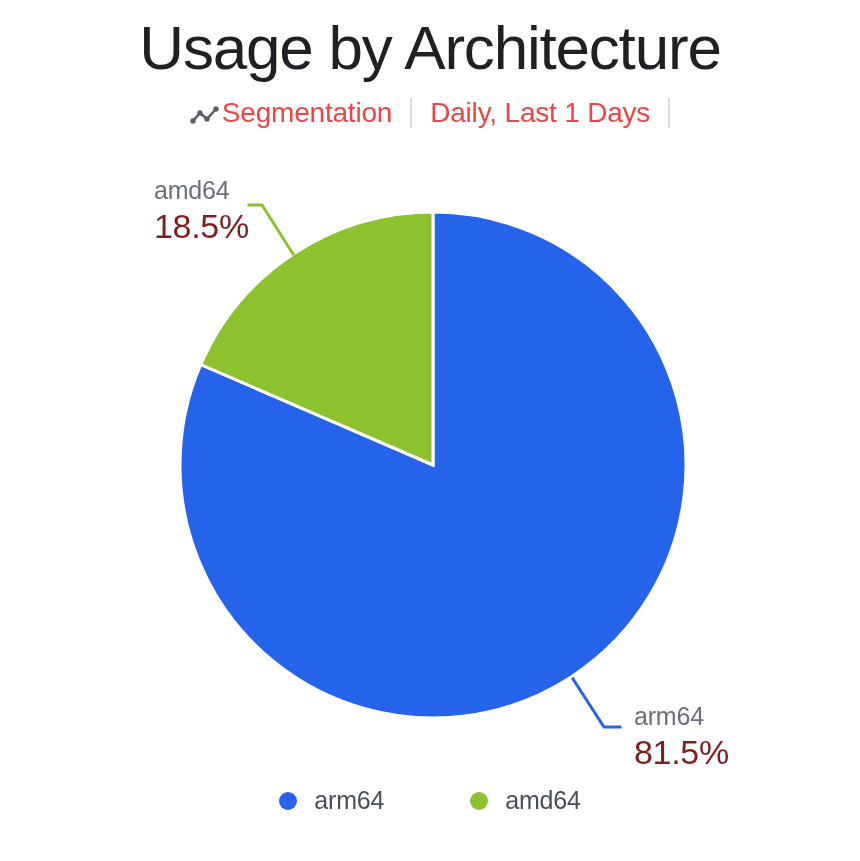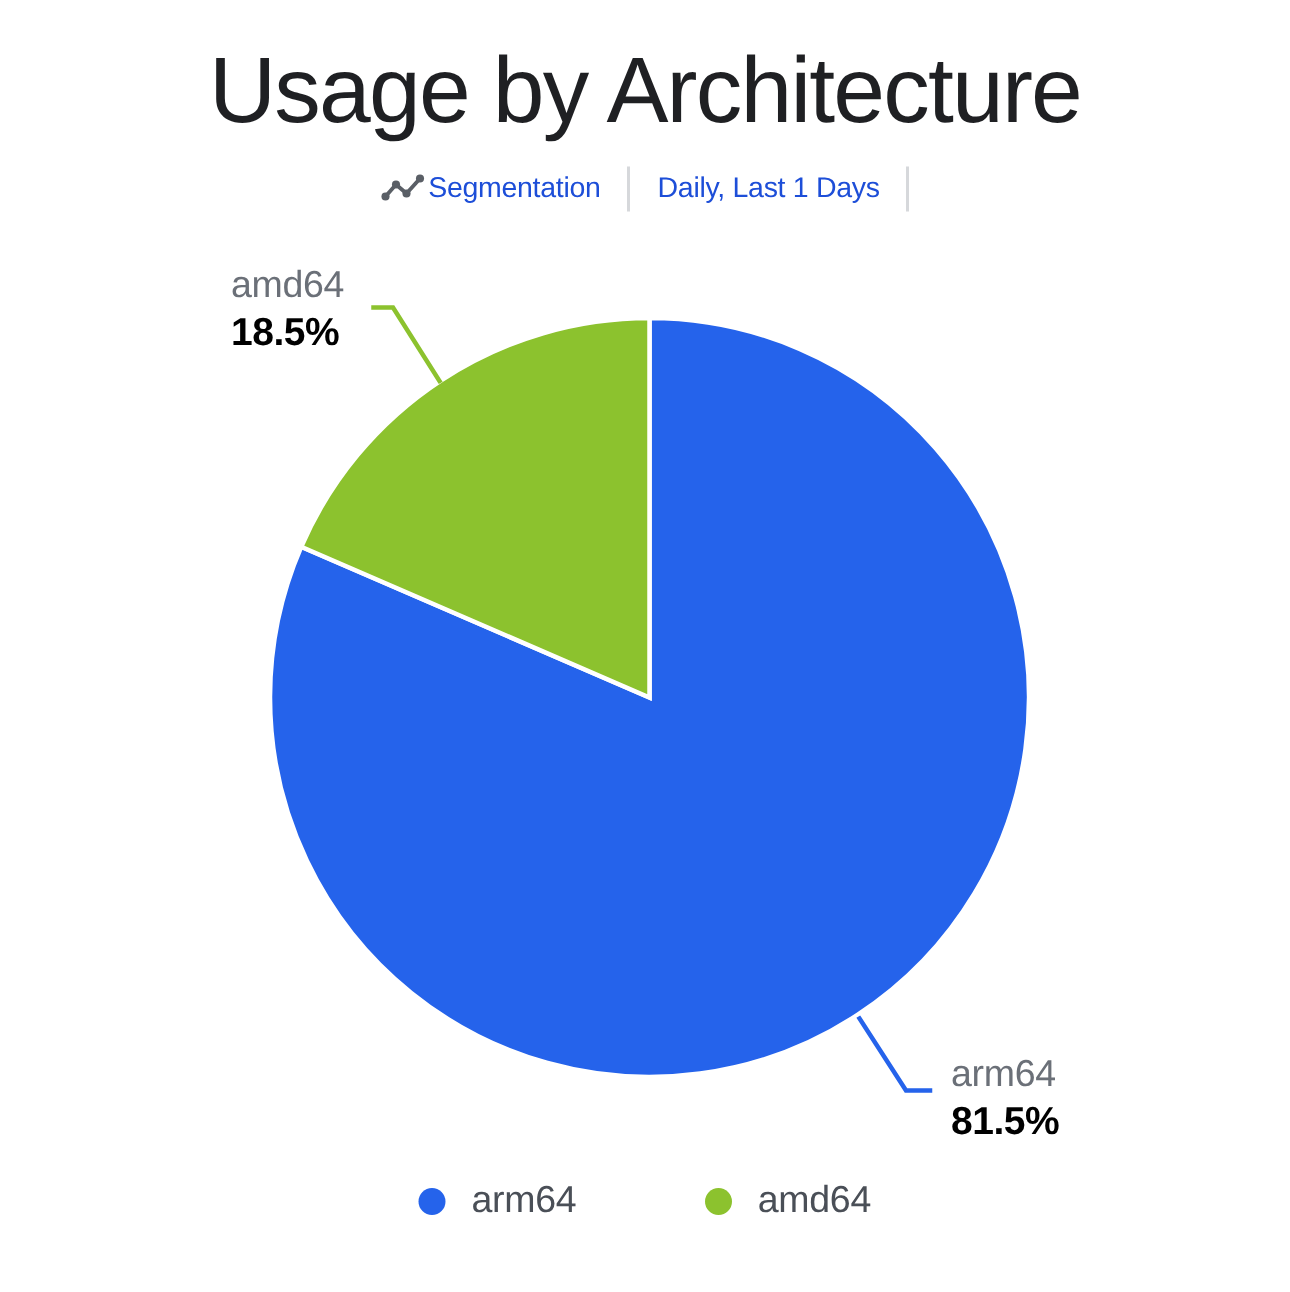--- a/index.html
+++ b/index.html
@@ -24,43 +24,43 @@
 
   
   .header {
     position: absolute;
     top: 0;
     left: 0;
     width: 860px;
     text-align: center;
   }
   .chart-title {
-    margin: 13px;
+    margin: 0;
     padding-top: 17px;
     font-size: 62px;
     font-weight: 400;
     letter-spacing: -1.2px;
     line-height: 1.0;
     color: #1f2023;
     font-family: "Liberation Sans", sans-serif;
   }
   .subtitle-row {
     margin-top: 17px;
     display: flex;
     align-items: center;
     justify-content: center;
     gap: 0;
     height: 34px;
   }
   .sub-item {
     display: flex;
     align-items: center;
-    font-size: 19px;
-    font-weight: 400;
-    color: #1d4ed8;
+    font-size: 28px;
+    font-weight: 400;
+    color: #ef4444;
     letter-spacing: -0.2px;
     white-space: nowrap;
     padding: 0 18px;
   }
   .sub-item.first { padding-left: 0; }
   .sub-item.last { padding-right: 0; }
   .sub-sep {
     width: 2px;
     height: 30px;
     background: #d6d8db;
@@ -90,23 +90,23 @@
     line-height: 1.18;
     white-space: nowrap;
   }
   .callout .cat {
     font-size: 25px;
     font-weight: 400;
     color: #6b7078;
     letter-spacing: -0.2px;
   }
   .callout .val {
-    font-size: 26px;
-    font-weight: 700;
-    color: #000000;
+    font-size: 34px;
+    font-weight: 400;
+    color: #7f1d1d;
     letter-spacing: -0.3px;
   }
   #callout-amd {
     left: 154px;
     top: 176px;
     text-align: left;
   }
   #callout-arm {
     left: 634px;
     top: 702px;

